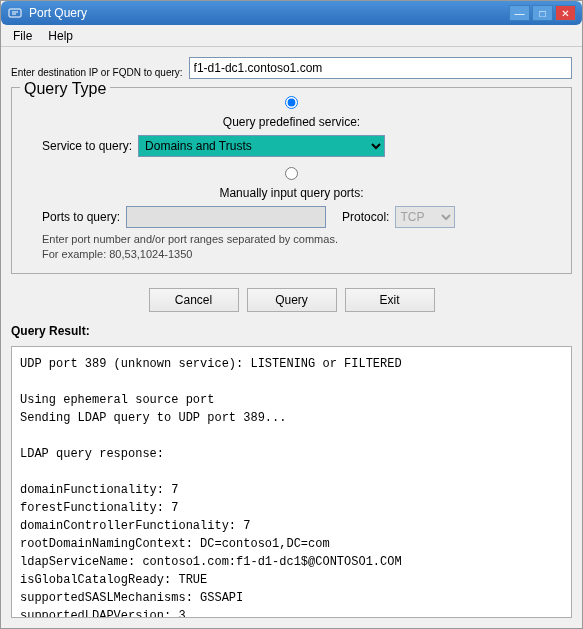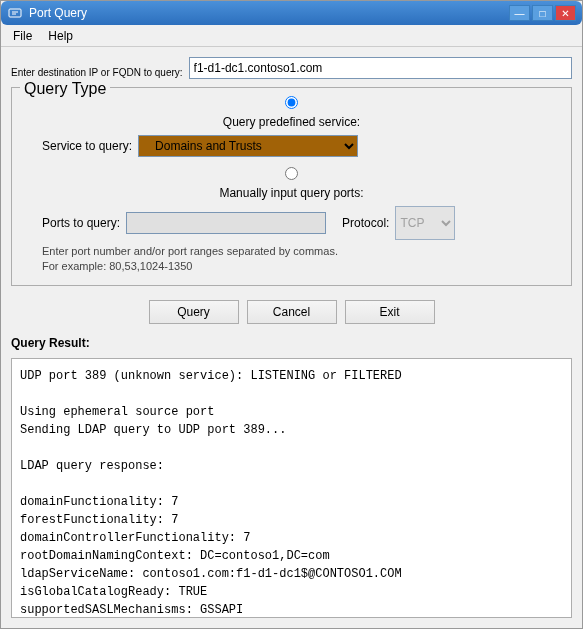--- a/index.html
+++ b/index.html
@@ -160,26 +160,26 @@
       margin-left: 20px;
       margin-bottom: 10px;
     }
 
     .service-label {
       font-size: 12px;
       white-space: nowrap;
     }
 
     .service-select {
-      width: 220px;
+      width: 247px;
       height: 22px;
       font-size: 12px;
       border: 1px solid #7a96b4;
-      background: #a16207;
-      padding: 0 12px;
+      background: #14b8a6;
+      padding: 0 2px;
     }
 
     .ports-row {
       display: flex;
       align-items: center;
       gap: 6px;
       margin-left: 20px;
       margin-bottom: 4px;
     }
 
@@ -198,21 +198,21 @@
       outline: none;
     }
 
     .protocol-label {
       font-size: 12px;
       margin-left: 10px;
     }
 
     .protocol-select {
       width: 60px;
-      height: 34px;
+      height: 22px;
       font-size: 12px;
       border: 1px solid #7a96b4;
       background: #e0e0e0;
     }
 
     .hint-text {
       margin-left: 20px;
       font-size: 11px;
       color: #444;
       line-height: 1.4;
@@ -338,22 +338,22 @@
         </select>
       </div>
 
       <div class="hint-text">
         <div>Enter port number and/or port ranges separated by commas.</div>
         <div>For example: 80,53,1024-1350</div>
       </div>
     </div>
 
     <div class="btn-row">
+      <button class="btn">Cancel</button>
       <button class="btn">Query</button>
-      <button class="btn">Cancel</button>
       <button class="btn">Exit</button>
     </div>
 
     <div class="result-label">Query Result:</div>
     <div class="result-box">UDP port 389 (unknown service): LISTENING or FILTERED
 
 Using ephemeral source port
 Sending LDAP query to UDP port 389...
 
 LDAP query response:

